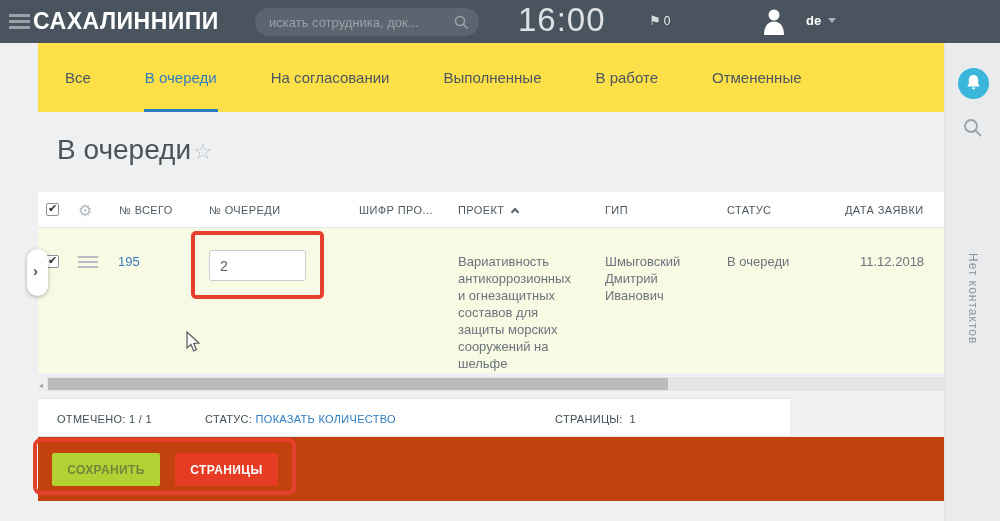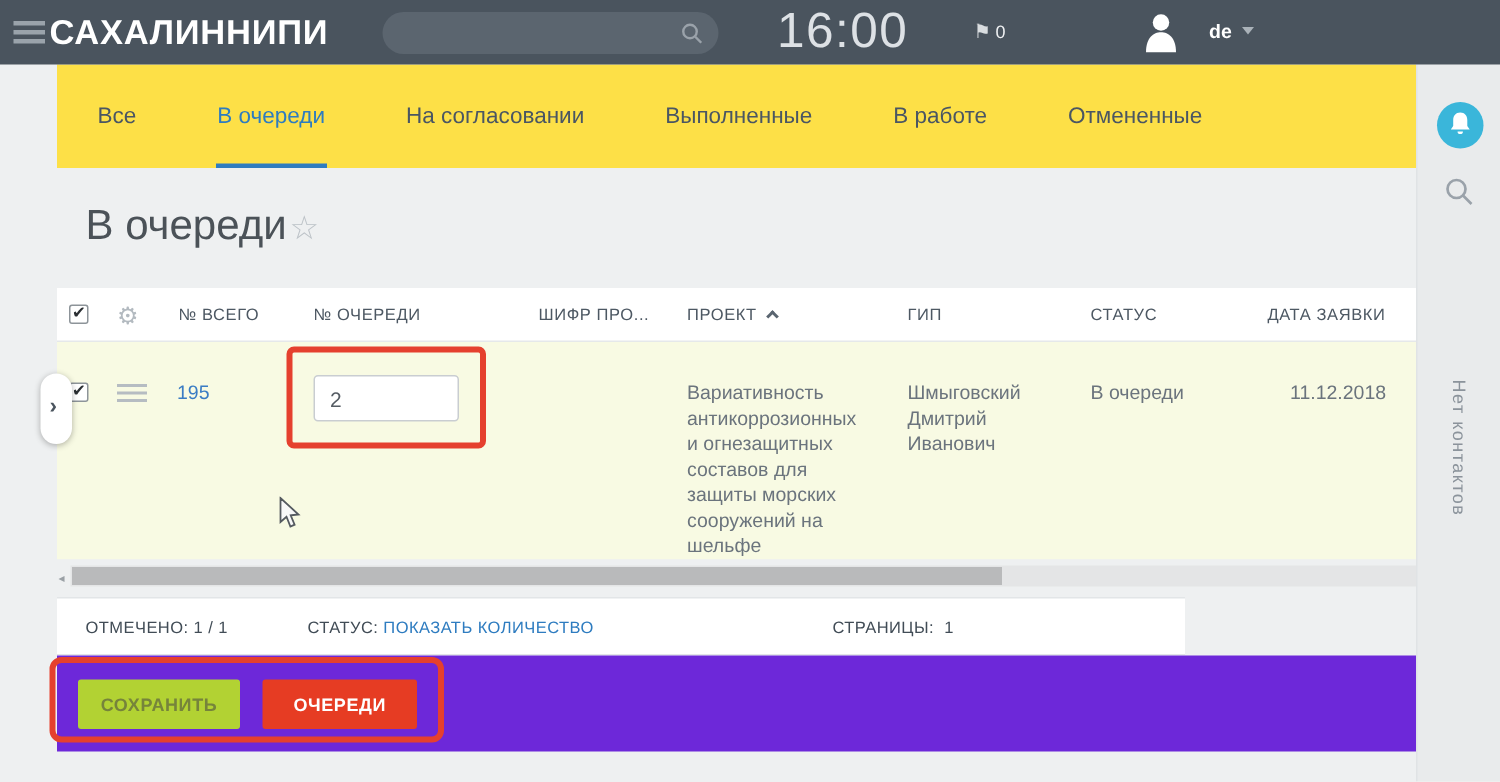--- a/index.html
+++ b/index.html
@@ -78,21 +78,21 @@
   .scroll-arrow { position:absolute; left:1px; top:8px; font-size:8px; color:#9aa0a5; cursor:pointer; }
   .scroll-track { position:absolute; left:9px; top:4px; width:897px; height:14px; background:#e4e5e6; }
   .scroll-thumb { position:absolute; left:1px; top:1px; width:620px; height:12px; background:#b9babb; cursor:grab; }
 
   .footerbar { position:absolute; left:0; top:355px; width:752px; height:39px; background:#ffffff;
                border-top:1px solid #e2e5e7; border-bottom:1px solid #e2e5e7; font-size:11px; color:#414c56; overflow:hidden; }
   .fitem { position:absolute; top:14px; white-space:nowrap; letter-spacing:.3px; }
   .fitem.marked { left:19px; } .fitem.total { left:167px; } .fitem.pages { left:517px; } .fitem.perpage { left:835px; }
   .flink { color:#2e7cc0; cursor:pointer; }
 
-  .actions-area { position:absolute; left:0; top:394px; width:906px; height:64px; background:#6d28d9;padding-left:42px; }
+  .actions-area { position:absolute; left:0; top:394px; width:906px; height:64px; background:#c2410c;padding-left:42px; }
   .btn { position:absolute; top:16px; height:33px; border:none; border-radius:2px; font-size:12px; font-weight:bold;
          font-family:"Liberation Sans", sans-serif; letter-spacing:.4px; cursor:pointer; }
   .btn.save { left:14px; width:108px; background:#b2d233; color:#76843b; }
   .btn.cancel { left:137px; width:103px; background:#e63c23; color:#ffffff; }
 
   
   .annot { position:absolute; border:4px solid #e5402e; z-index:8; pointer-events:none; }
   .annot.a-input { left:191px; top:231px; width:133px; height:68px; border-radius:5px; }
   .annot.a-buttons { left:33px; top:438px; width:263px; height:57px; border-radius:8px; }
 
@@ -103,20 +103,21 @@
 
 <div class="app-header">
   <div class="burger">
       <i></i>
       <i></i>
       <i style="margin:0"></i>
     </div>
   <div class="logo">САХАЛИННИПИ</div>
 
   <div class="hsearch">
+    <input type="text" placeholder="искать сотрудника, док..." style="">
     <span class="mag">
       <svg width="15" height="15" viewBox="0 0 15 15">
           <circle cx="6" cy="6" r="4.5" fill="none" stroke="#9aa2aa" stroke-width="1.6"></circle>
           <line x1="9.5" y1="9.5" x2="13.5" y2="13.5" stroke="#9aa2aa" stroke-width="1.6"></line>
         </svg>
     </span>
   </div>
 
   <div class="clock">16:00</div>
 
@@ -213,21 +214,21 @@
       <span>СТАТУС:</span> <span class="flink">ПОКАЗАТЬ КОЛИЧЕСТВО</span>
     </div>
     <div class="fitem pages">
       <span>СТРАНИЦЫ:</span>&nbsp; <span>1</span>
     </div>
     <div class="fitem perpage">НА СТРАНИЦ</div>
   </div>
 
   <div class="actions-area">
     <button class="btn save">СОХРАНИТЬ</button>
-    <button class="btn cancel">ОЧЕРЕДИ</button>
+    <button class="btn cancel">СТРАНИЦЫ</button>
   </div>
 </div>
 
 <div class="annot a-input"></div>
 <div class="annot a-buttons"></div>
 
 <svg class="cursor" width="15" height="22" viewBox="0 0 15 22">
   <path d="M1 1 L1 17 L5 13.5 L7.6 20 L10.4 18.8 L7.8 12.5 L13 12 Z" fill="#f8f8f8" stroke="#555a60" stroke-width="1.2"></path>
 </svg>
 

